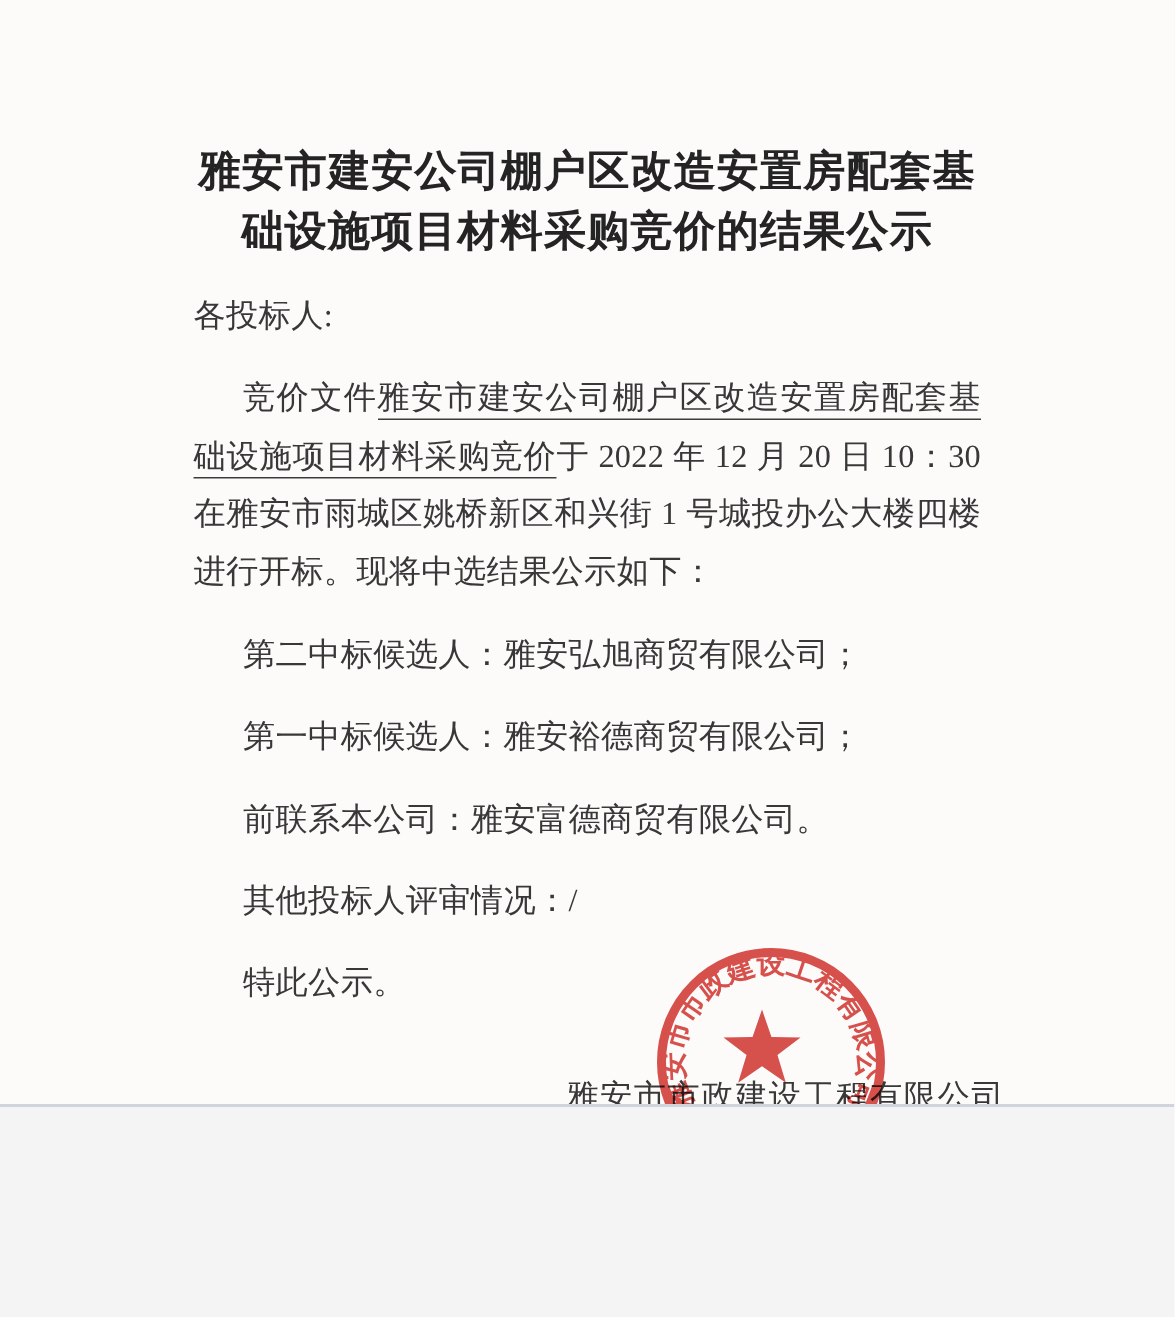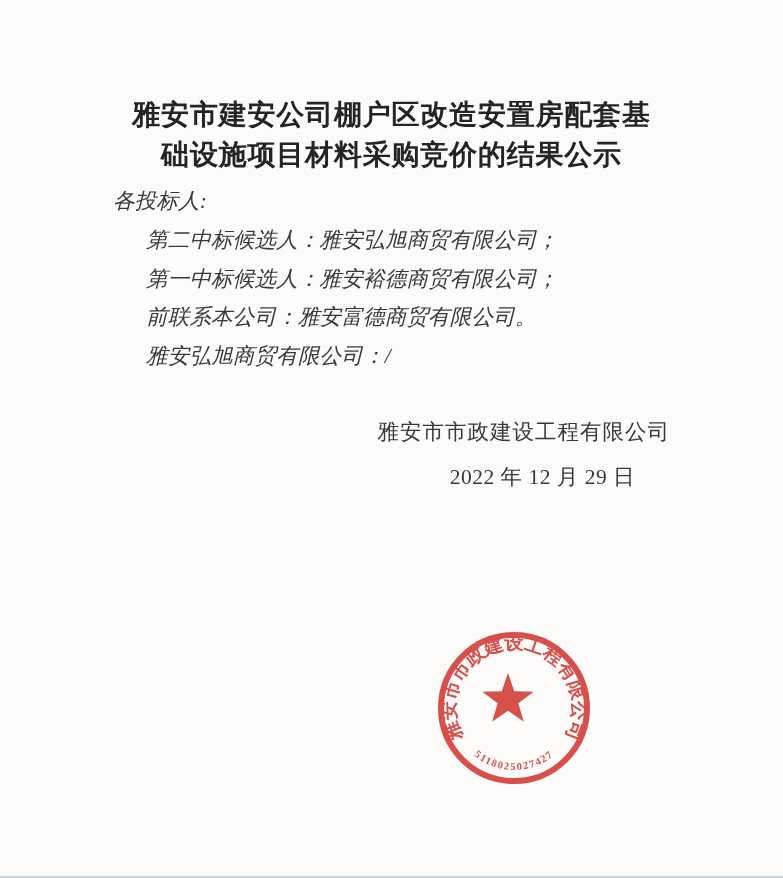--- a/index.html
+++ b/index.html
@@ -3,46 +3,45 @@
 <meta charset="utf-8">
 <style>
   html, body { margin: 0; padding: 0; }
   body {
     width: 783px; height: 878px;
     background: #f4f4f4;
     font-family: "Liberation Serif", "DejaVu Serif", serif;
   }
   .page {
     position: relative;
-    width: 783px; height: 878px;
+    width: 783px; height: 738px;
     background: #fcfbfa;
     overflow: hidden;
   }
   .content {
     position: absolute;
     left: 113px; top: 0;
     width: 557px;
     color: #383838;
   }
   .title {
     width: 530px;
     margin: 95px auto 7px auto;
     font-size: 28px;
     line-height: 40px;
     font-weight: bold;
     letter-spacing: 0.8px;
     text-align: center;
     color: #242424;
   }
   .line {
-    margin: 0;
+    margin: 16px;
     font-size: 21.5px;
     line-height: 38.8px;
     letter-spacing: 0.2px;
-    font-style: italic;
   }
   .indent { text-indent: 33px; }
   .justify { text-align: justify; }
   .underlined {
     border-bottom: 1.5px solid #3c3c3c;
     padding-bottom: 2px;
   }
   .signature {
     margin-top: 34px;
     text-align: right;
@@ -82,28 +81,30 @@
 </head>
 <body>
 
 <div class="page">
   <div class="content">
 
     <h1 class="title">雅安市建安公司棚户区改造安置房配套基础设施项目材料采购竞价的结果公示</h1>
 
     <p class="line">各投标人:</p>
 
+    <p class="line indent justify"><span>竞价文件</span><span class="underlined">雅安市建安公司棚户区改造安置房配套基础设施项目材料采购竞价</span><span>于 2022 年 12 月 20 日 10：30 在雅安市雨城区姚桥新区和兴街 1 号城投办公大楼四楼进行开标。现将中选结果公示如下：</span></p>
 
     <p class="line indent">第二中标候选人：雅安弘旭商贸有限公司；</p>
     <p class="line indent">第一中标候选人：雅安裕德商贸有限公司；</p>
     <p class="line indent">前联系本公司：雅安富德商贸有限公司。</p>
 
-    <p class="line indent">雅安弘旭商贸有限公司：/</p>
+    <p class="line indent">其他投标人评审情况：/</p>
 
 
+    <p class="line indent">特此公示。</p>
 
     <div class="signature">
       <p class="sig-company">雅安市市政建设工程有限公司</p>
       <p class="sig-date">2022 年 12 月 29 日</p>
     </div>
 
   </div>
 
   <div class="stamp">
     <svg viewBox="0 0 160 160" width="160" height="160" xmlns="http://www.w3.org/2000/svg">

